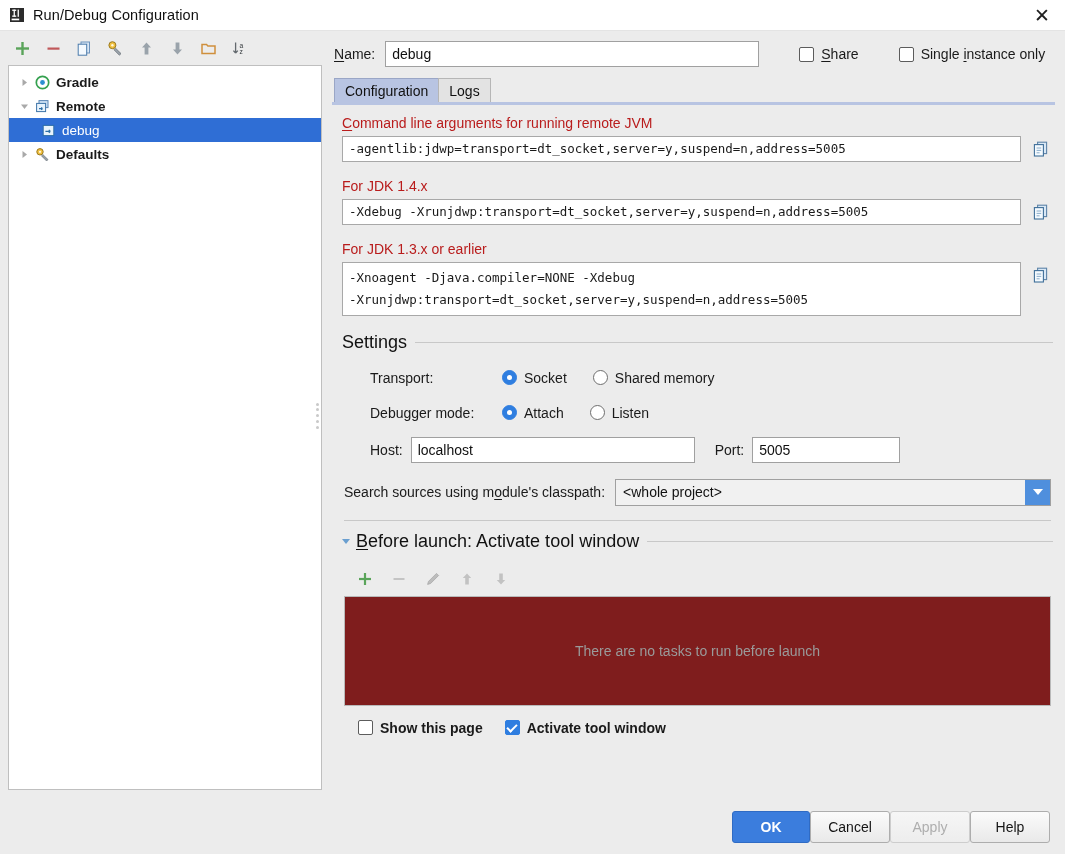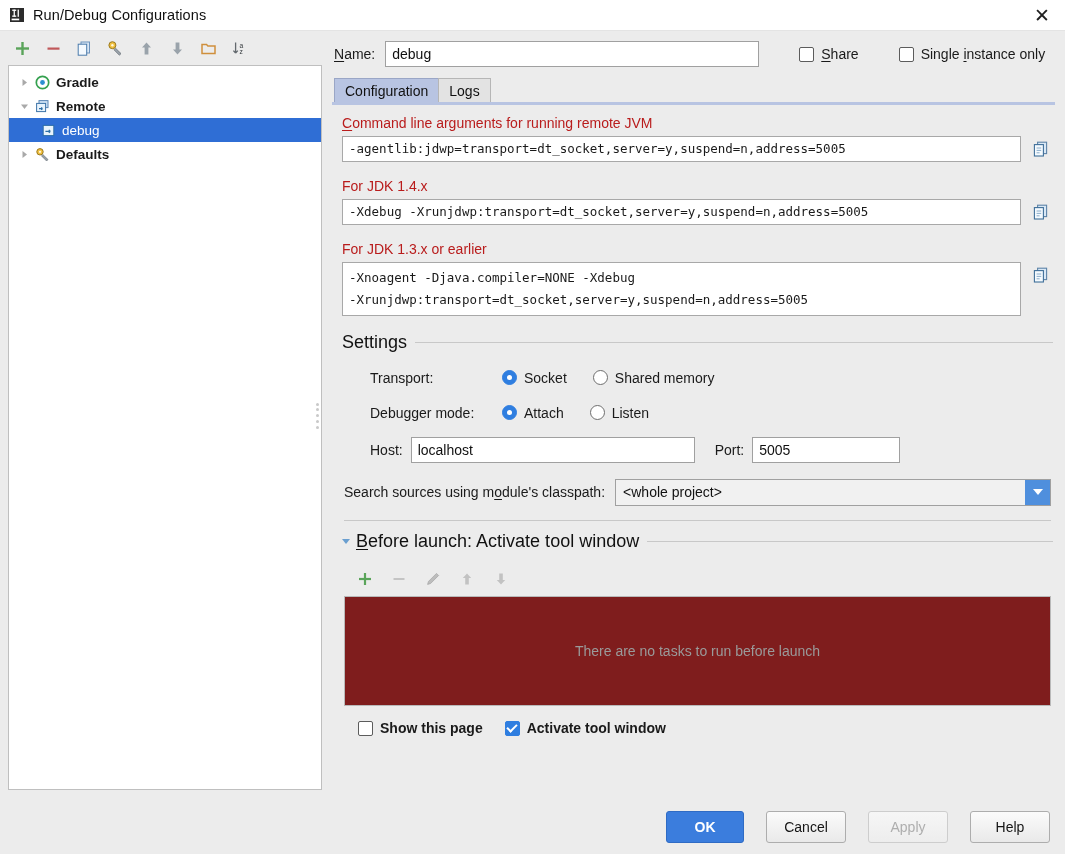--- a/index.html
+++ b/index.html
@@ -163,21 +163,21 @@
     font-family: "Liberation Sans", sans-serif;
     font-size: 14px;
     color: #101010;
     padding: 0 6px;
     box-sizing: border-box;
     outline: none;
   }
   #name-input { width: 374px; }
   .chk-wrap {
     display: inline-flex;
-    align-items: flex-end;
+    align-items: center;
     cursor: pointer;
     margin-left: 40px;
     white-space: nowrap;
   }
   .chk {
     width: 15px; height: 15px;
     border: 1px solid #5c5c5c;
     background: #fff;
     border-radius: 2px;
     margin-right: 7px;
@@ -405,21 +405,21 @@
   .bottom-chk-row .chk-wrap { margin-left: 0; margin-right: 22px; font-weight: bold; }
 
   
   .footer {
     flex: 0 0 auto;
     height: 54px;
     display: flex;
     align-items: center;
     justify-content: flex-end;
     padding-right: 15px;
-    gap: 22px;
+    gap: 0;
     background: #ececec;
   }
   .btn {
     min-width: 80px;
     height: 32px;
     padding: 0 16px;
     font-size: 14px;
     font-family: "Liberation Sans", sans-serif;
     border: 1px solid #adadad;
     border-radius: 3px;
@@ -455,21 +455,21 @@
     <span class="title-icon">
       <svg width="14" height="14" viewBox="0 0 14 14">
         <rect x="0" y="0" width="14" height="14" fill="#2b2b2b"></rect>
         <rect x="2.2" y="1.6" width="4" height="1.3" fill="#ffffff"></rect>
         <rect x="3.6" y="1.6" width="1.3" height="7" fill="#ffffff"></rect>
         <rect x="2.2" y="7.5" width="4" height="1.3" fill="#ffffff"></rect>
         <rect x="7.6" y="1.6" width="1.3" height="7.2" fill="#ffffff"></rect>
         <rect x="1.6" y="10.6" width="7.6" height="1.7" fill="#ffffff"></rect>
       </svg>
     </span>
-    <span class="title-text">Run/Debug Configurations</span>
+    <span class="title-text">Run/Debug Configuration</span>
     <span class="titlebar-spacer"></span>
     <span class="close-btn">✕</span>
   </div>
 
   <div class="dlg-body">
 
     <div class="left-pane">
 
       <div class="tree-toolbar">
         <span class="tb-btn" title="Add">

